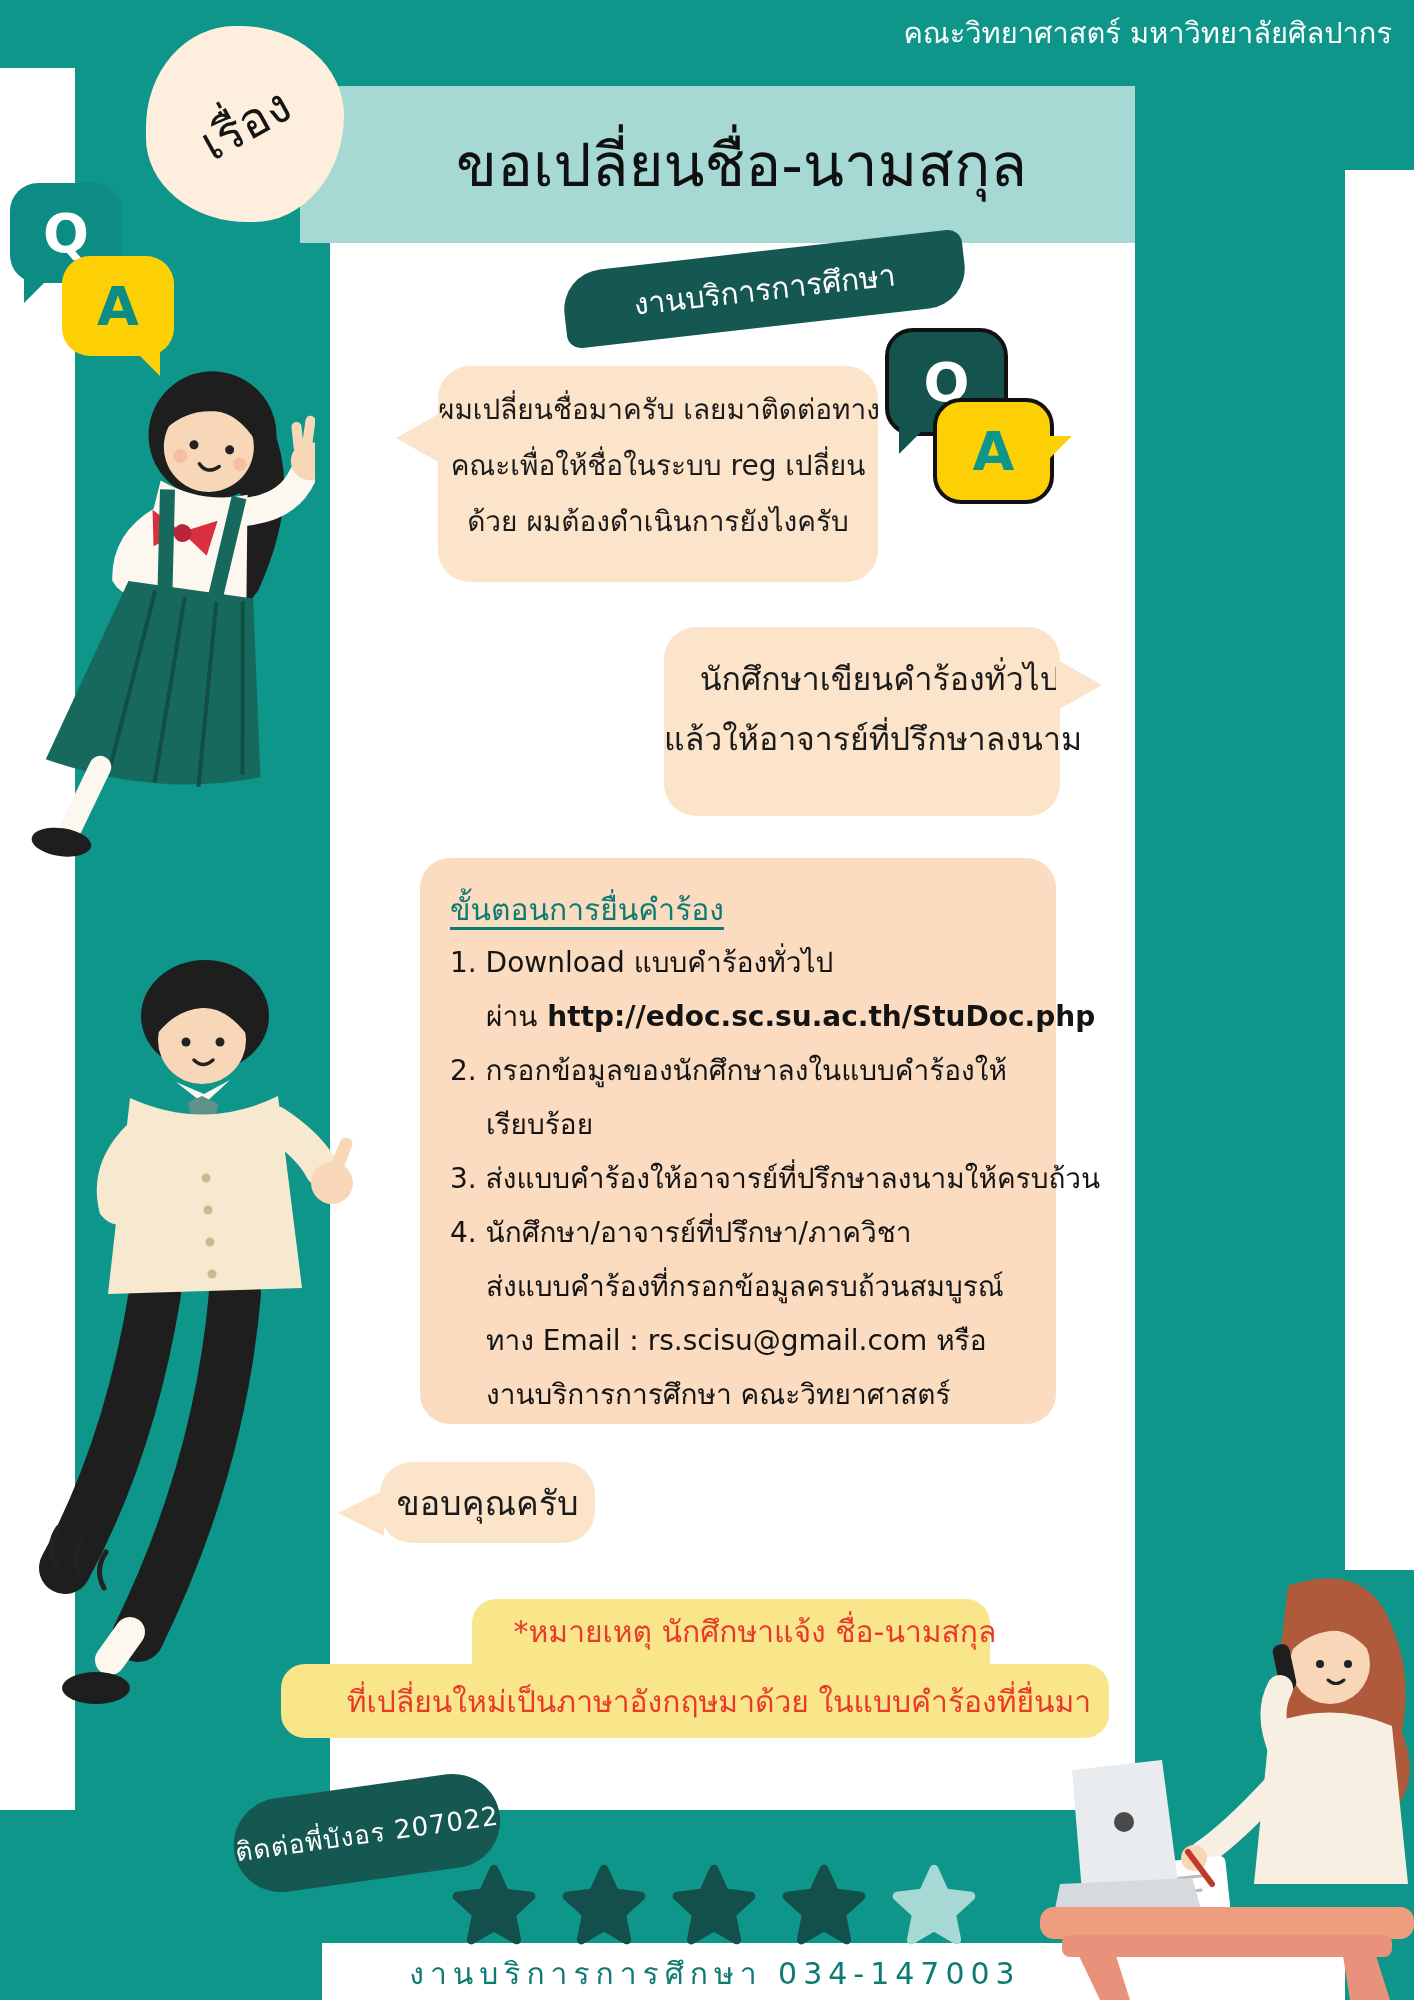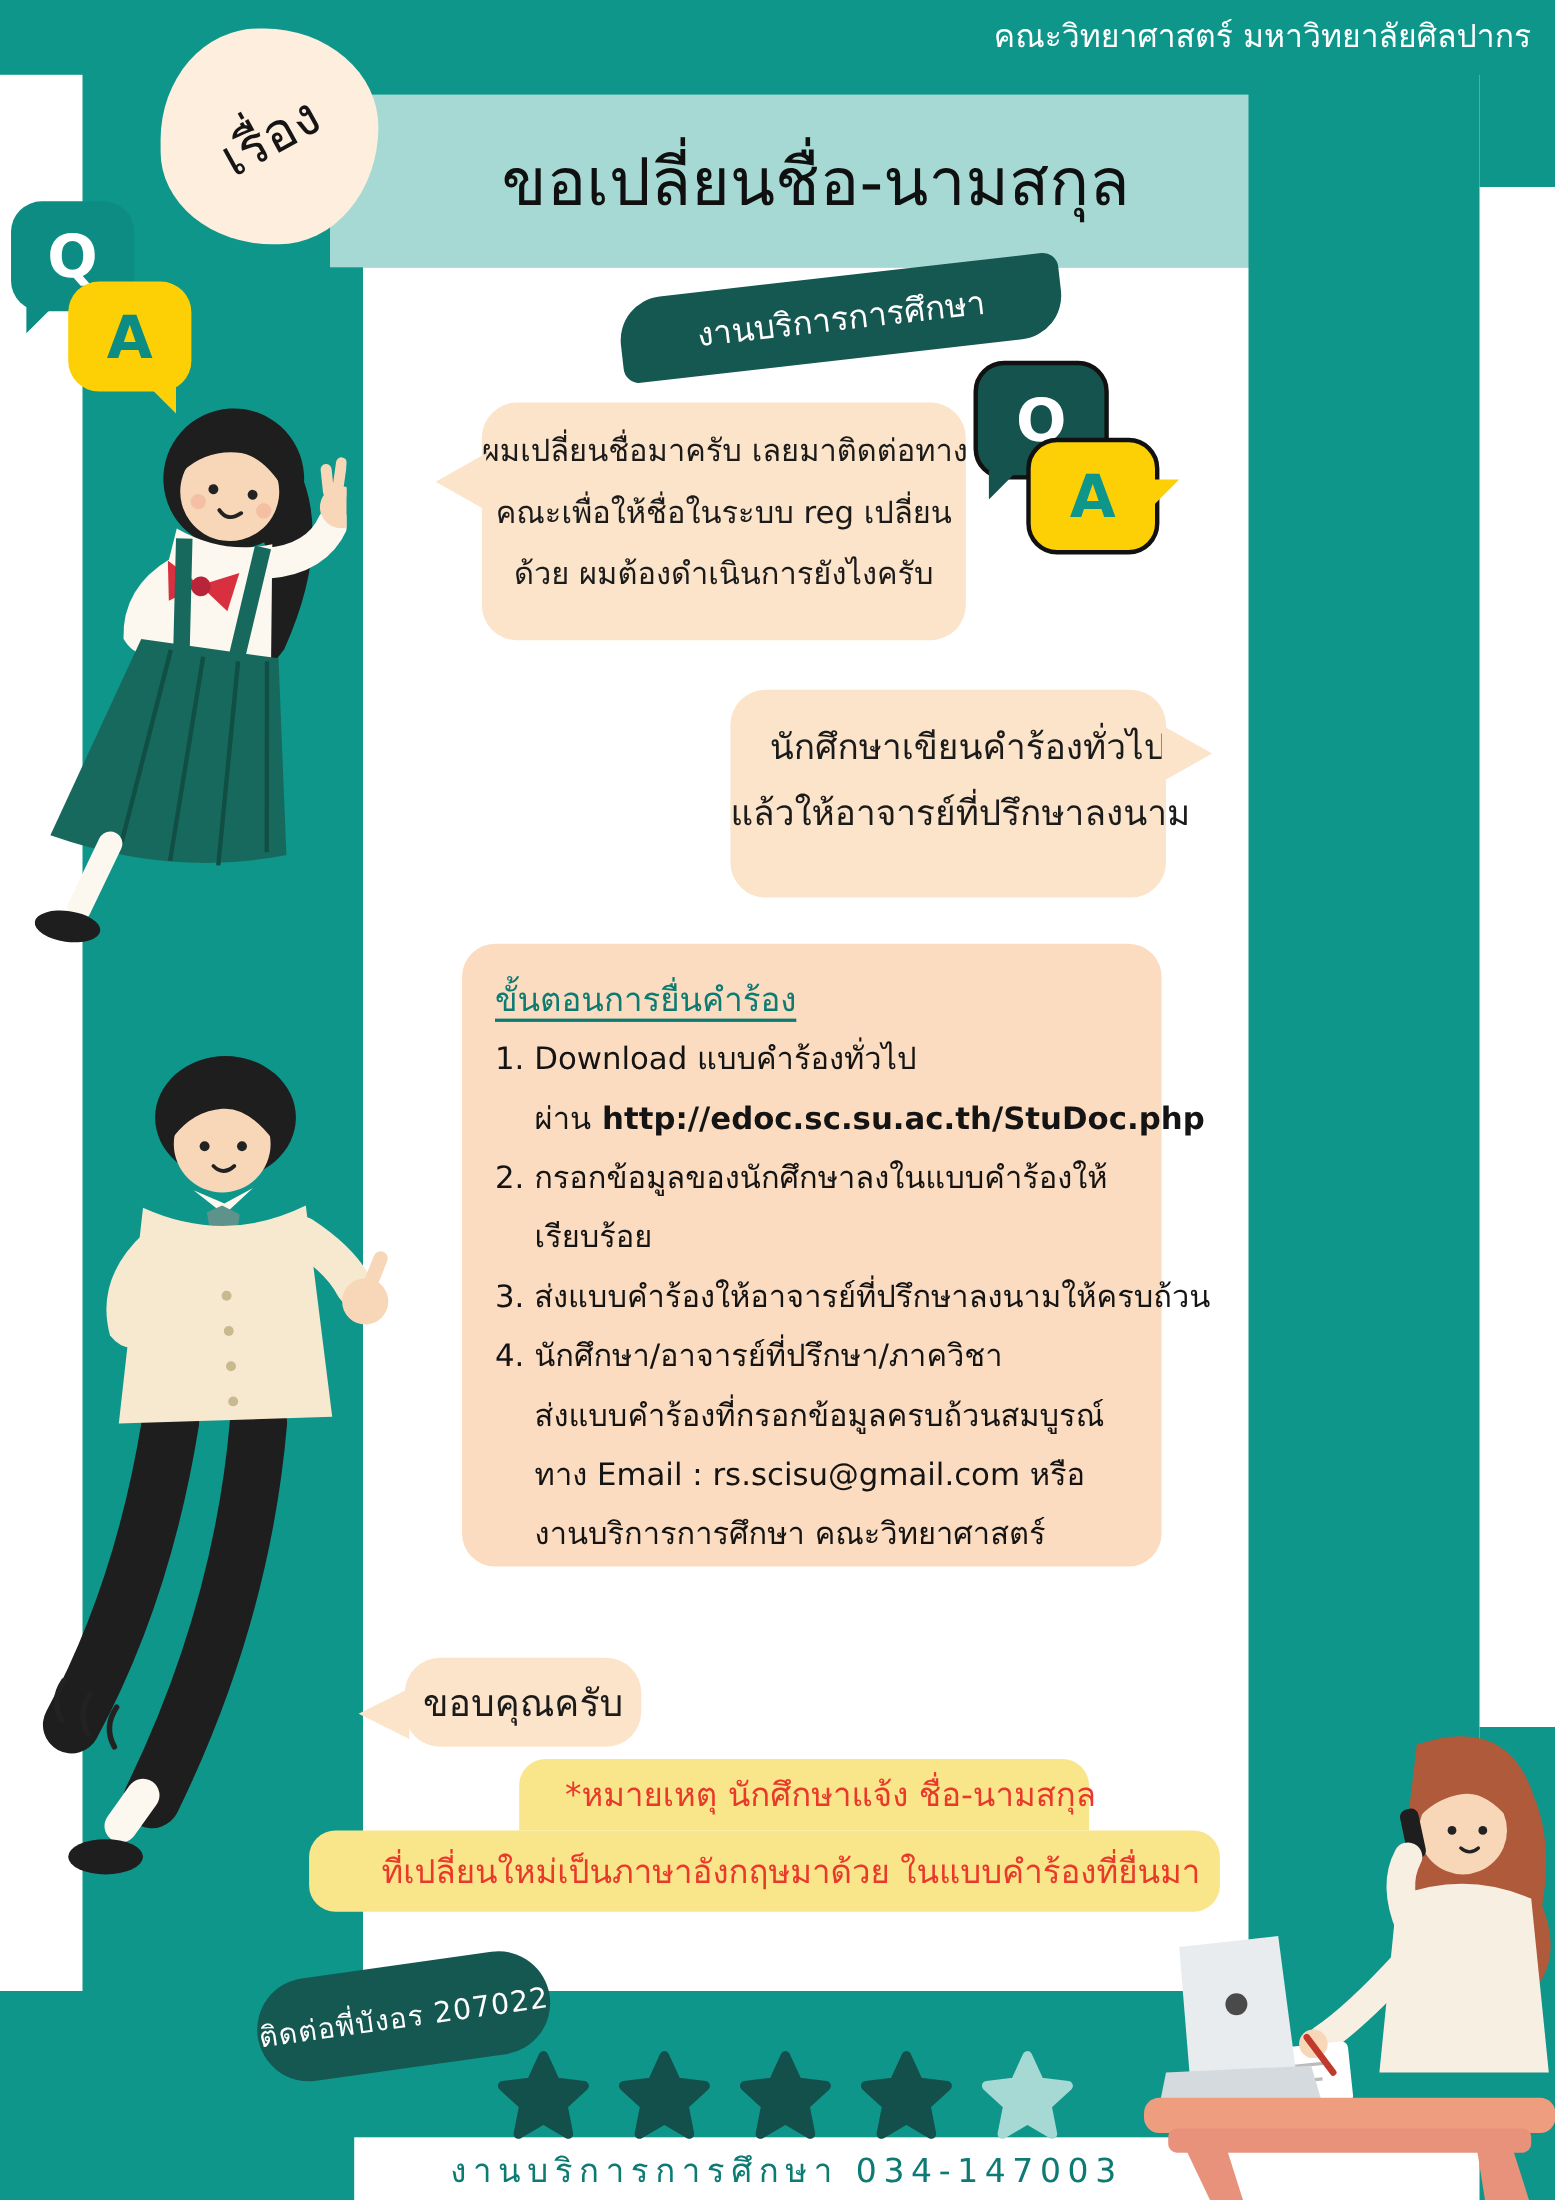--- a/index.html
+++ b/index.html
@@ -43,21 +43,21 @@
   .tail-l{position:absolute;left:-42px;width:0;height:0;border-right:46px solid var(--peach-bubble,#fce4ca);
     border-top:26px solid transparent;border-bottom:26px solid transparent;}
   .tail-r{position:absolute;right:-42px;width:0;height:0;border-left:46px solid var(--peach-bubble,#fce4ca);
     border-top:26px solid transparent;border-bottom:26px solid transparent;}
   .bubble-q1{left:402px;top:366px;width:440px;height:200px;padding-top:16px;text-align:center;font-size:28px;margin-left:36px;}
   .bubble-q1 .tail-l{top:46px;}
   .bubble-q1 .bubble-line{line-height:56px;white-space:nowrap;}
   .bubble-a1{left:664px;top:627px;width:396px;height:167px;padding-top:22px;text-align:right;font-size:32px;}
   .bubble-a1 .tail-r{top:32px;}
   .bubble-a1 .bubble-line{line-height:60px;white-space:nowrap;}
-  .bubble-thanks{left:368px;top:1462px;width:215px;height:81px;display:flex;align-items:center;justify-content:center;font-size:34px;margin-top:45px;}
+  .bubble-thanks{left:380px;top:1462px;width:215px;height:81px;display:flex;align-items:center;justify-content:center;font-size:34px;}
   .bubble-thanks .tail-l{top:28px;border-top-width:23px;border-bottom-width:23px;}
   
   .steps{left:420px;top:858px;width:636px;height:566px;background:var(--peach-box,#fbdcc0);border-radius:30px;
     padding:26px 0 0 30px;box-sizing:border-box;font-size:28px;color:#141414;z-index:3;}
   .steps-heading{color:#0c7b72;font-size:30px;line-height:52px;text-decoration:underline;text-underline-offset:7px;white-space:nowrap;}
   .step-line{line-height:54px;white-space:nowrap;}
   .step-line.indent{padding-left:36px;}
   .link{color:#141414;font-weight:bold;text-underline-offset:5px;cursor:pointer;}
   .link-prefix{margin-right:10px;}
   

